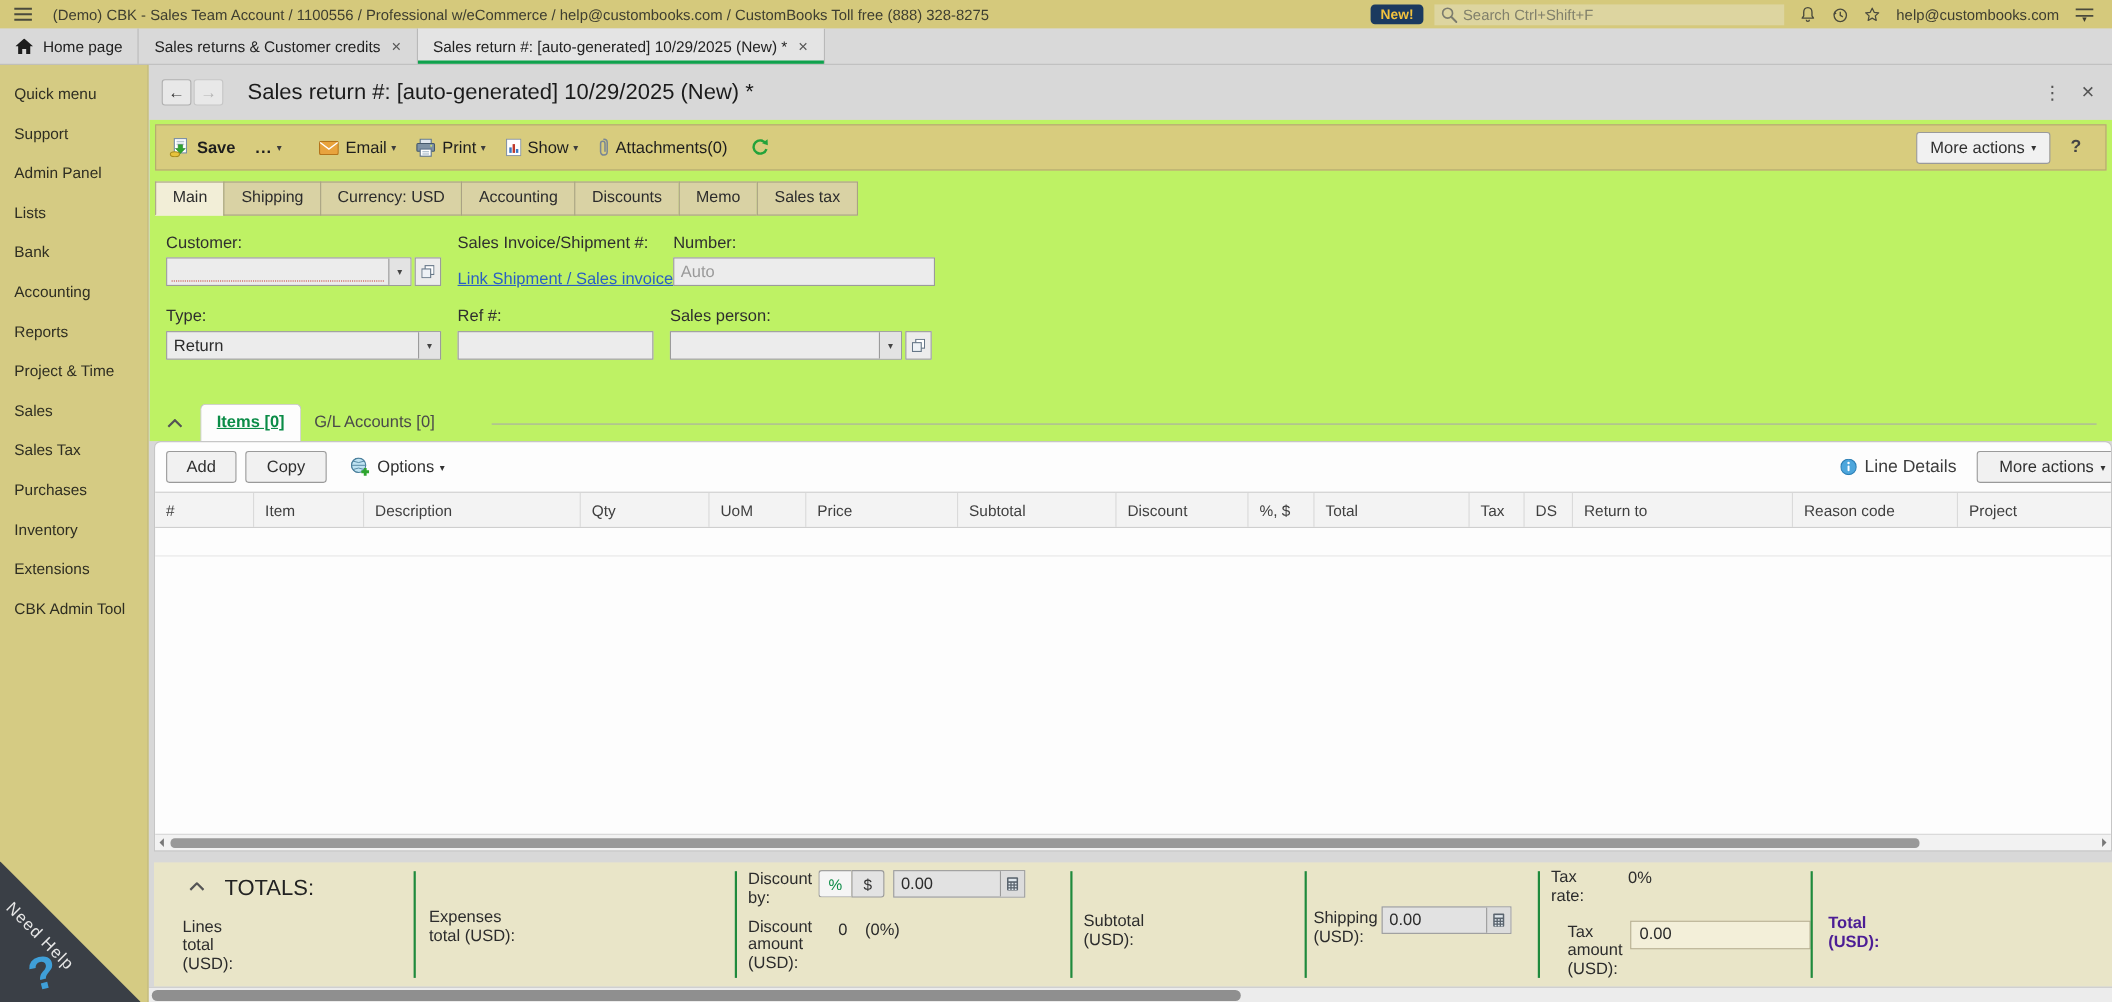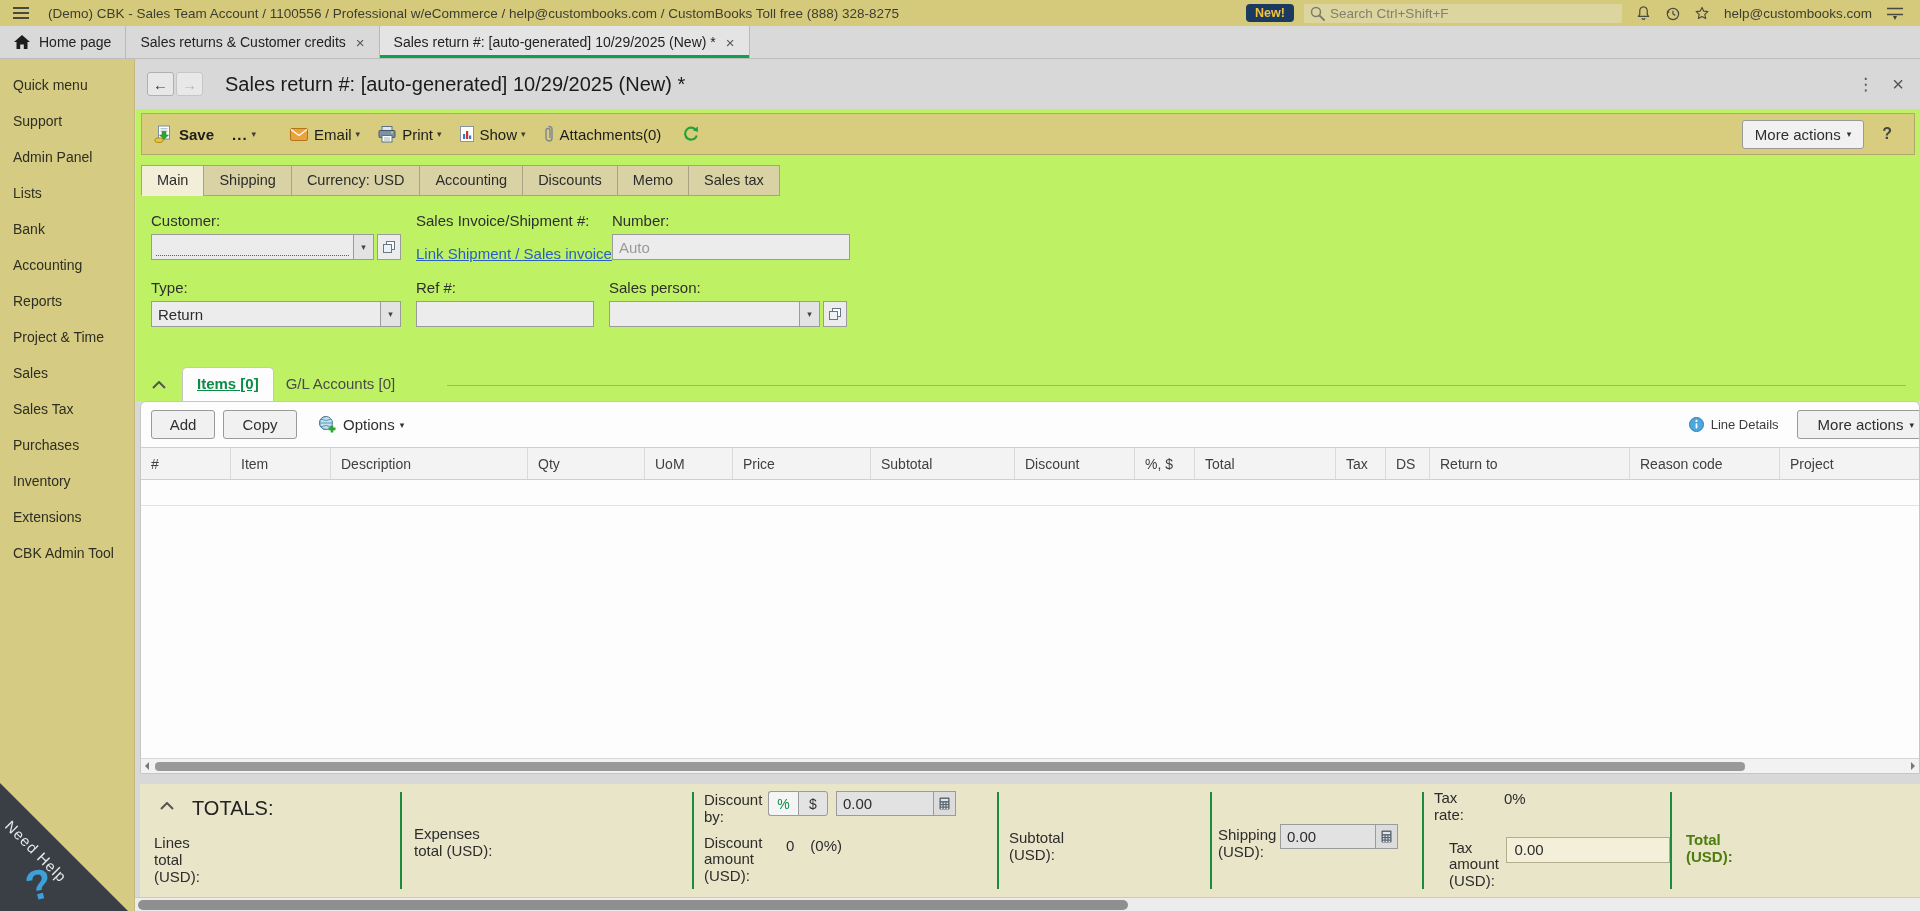--- a/index.html
+++ b/index.html
@@ -92,42 +92,42 @@
   .gl-tab { padding:7px 12px 9px; font-size:15px; color:#4a4a4a; cursor:pointer; white-space:nowrap; }
   .tab-rule { flex:1; height:1px; background:#a9a9a9; margin:0 14px 15px 40px; }
 
   .items-panel { background:#fdfdfd; border:1px solid #c6c6c6; border-radius:6px 6px 0 0; height:448px; display:flex; flex-direction:column; overflow:hidden; margin-left:5px; margin-right:0; }
   .items-toolbar { display:flex; align-items:center; padding:8px 0 8px 10px; flex:none; }
   .add-btn { width:64px; padding:5px 0; }
   .copy-btn { width:74px; padding:5px 0; margin-left:8px; }
   .options { margin-left:22px; display:flex; align-items:center; font-size:15px; color:#2f2f2f; cursor:pointer; }
   .options svg { margin-right:7px; }
   .options .caret { font-size:9px; margin-left:5px; color:#333; }
-  .line-details { margin-left:auto; display:flex; align-items:center; font-size:13px; color:#3c3c3c; cursor:pointer; }
+  .line-details { margin-left:auto; display:flex; align-items:center; font-size:16px; color:#3c3c3c; cursor:pointer; }
   .line-details svg { margin-right:7px; }
   .items-more { margin-left:18px; margin-right:-16px; padding:5px 20px; flex:none; }
   .items-more .caret { font-size:9px; margin-left:6px; color:#333; }
 
   .grid-head { display:flex; background:#f3f3f3; border-top:1px solid #cfcfcf; border-bottom:1px solid #cfcfcf; height:33px; flex:none; overflow:hidden; }
   .gcell { padding:8px 4px 0 10px; border-right:1px solid #dadada; font-size:14px; color:#3f3f3f; white-space:nowrap; overflow:hidden; flex:none; }
   .gcell:last-child { flex:1; border-right:none; }
   .grid-row-empty { height:26px; border-bottom:1px solid #e2e2e2; flex:none; }
   .grid-body { flex:1; background:#fdfdfd; }
   .hscroll { height:15px; background:#f2f2f2; border-top:1px solid #d8d8d8; display:flex; align-items:center; padding:0 4px; flex:none; }
   .harrow { width:0; height:0; border:4px solid transparent; cursor:pointer; }
   .harrow.left { border-right-color:#777; border-left-width:0; }
   .harrow.right { border-left-color:#777; border-right-width:0; margin-left:auto; }
   .hthumb { height:9px; background:#999; border-radius:4px; width:1590px; margin-left:6px; cursor:grab; }
 
   
   .totals { display:flex; margin:10px 0 0 5px; height:113px; background:#e9e5c8; flex:none; }
   .tdiv { width:2px; background:#1f8a3c; margin:8px 0; flex:none; }
   .tc { flex:none; }
   .tc .tlabel { font-size:15px; color:#2c2c2c; line-height:1.12; }
-  .tc1 { width:260px; padding:10px 0 0 14px; }
+  .tc1 { width:236px; padding:10px 0 0 26px; }
   .theading { display:flex; align-items:center; }
   .theading .ttl { font-size:20px; color:#222; margin-left:12px; }
   .tc1 .tlabel { width:60px; margin-top:13px; }
   .tc2 { width:290px; padding:42px 0 0 12px; }
   .tc2 .tlabel { width:80px; }
   .tc3 { width:303px; padding:6px 0 0 10px; }
   .trow { display:flex; align-items:flex-start; }
   .tc3 .lab1 { width:64px; margin-top:2px; }
   .toggle { display:flex; margin-top:1px; }
   .tg-btn { width:30px; height:25px; border:1px solid #9b9b9b; background:#e3e3e3; font-size:14px; display:flex; align-items:center; justify-content:center; cursor:pointer; color:#333; }
@@ -146,21 +146,21 @@
   .tc5 { width:210px; padding:40px 0 0 6px; }
   .tc5 .tlabel { width:62px; margin-top:3px; }
   .ship-input { width:118px; }
   .tc6 { width:246px; padding:6px 0 0 10px; }
   .tc6 .lab1 { width:56px; }
   .taxrate { font-size:15px; color:#2c2c2c; margin-left:14px; }
   .tc6 .row2 { margin-top:13px; }
   .tc6 .lab2 { width:60px; margin-top:3px;margin-left:15px; }
   .tax-input { width:170px; height:26px; background:#f3efd9; border:1px solid #b5ad8f; display:flex; align-items:center; padding:0 7px; font-size:15px; color:#2c2c2c; }
   .tc7 { flex:1; padding:48px 0 0 14px; }
-  .tc7 .tlabel { width:70px; font-weight:bold; color:#4d7c0f; }
+  .tc7 .tlabel { width:70px; font-weight:bold; color:#4c1d95; }
 
   .bottom-spacer { flex:1; }
   .bscroll { height:14px; background:#ececec; border-top:1px solid #c9c9c9; display:flex; align-items:center; flex:none; }
   .bthumb { height:10px; background:#8f8f8f; border-radius:5px; width:990px; margin-left:3px; cursor:grab; }
 </style>
 </head>
 <body>
 
 <div class="window">
 

